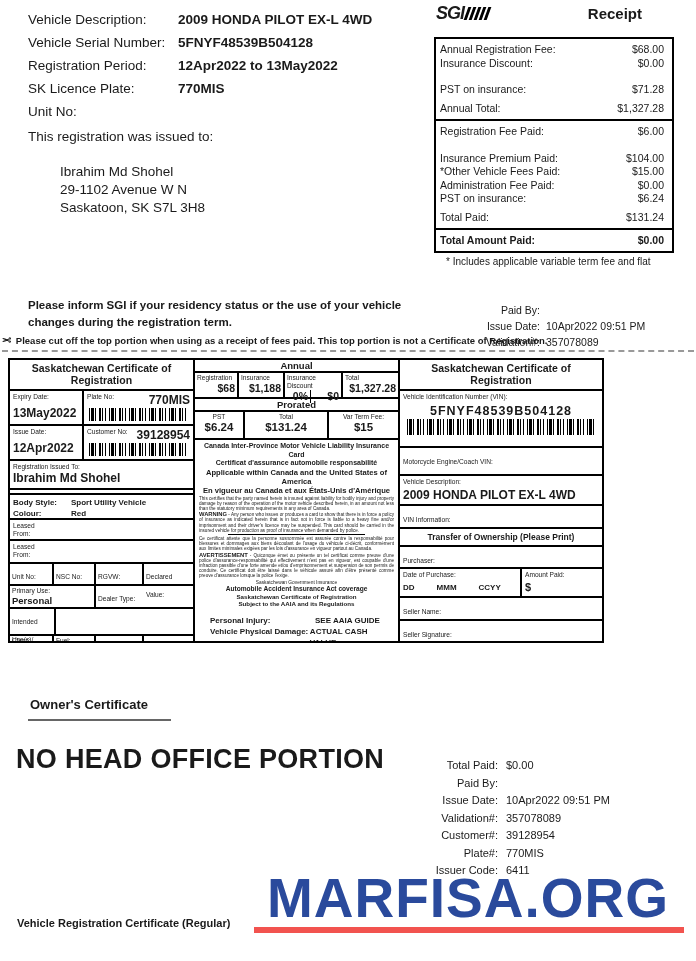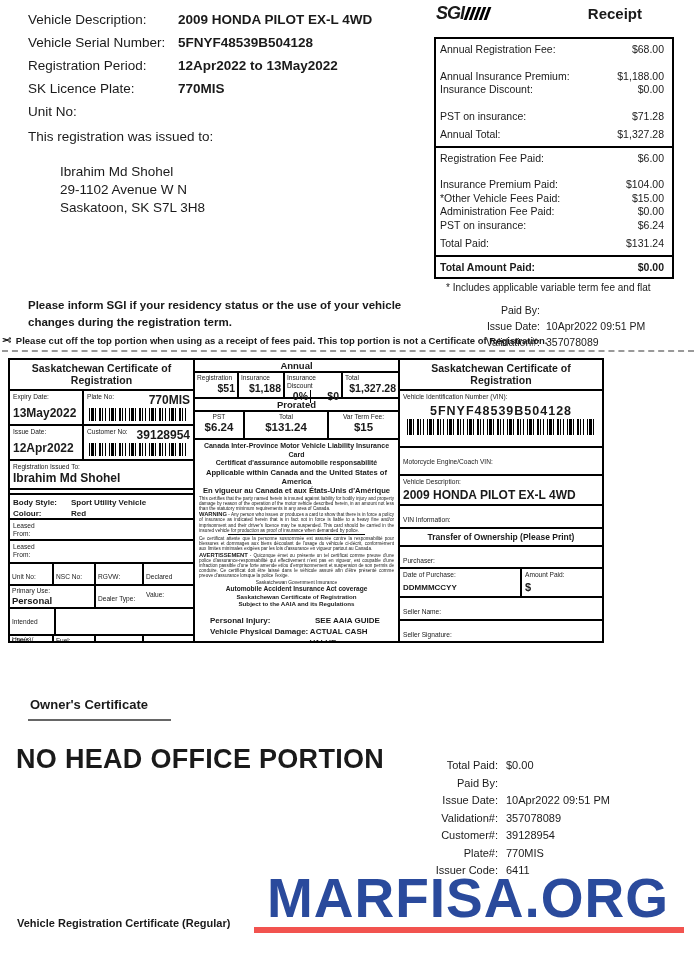--- a/index.html
+++ b/index.html
@@ -83,21 +83,21 @@
   .cov-2 { font-size:6.2px; font-weight:600; line-height:7px; }
   .pairs { padding:8px 6px;margin-left:9px; }
   .pair { display:flex; font-size:8px; line-height:11px; font-weight:600; }
   .pair .pl2 { width:105px; }
   .pair .pv2 { font-weight:bold; }
 
   
   .vin-value { font-size:12.5px; font-weight:bold; text-align:center; letter-spacing:1px; margin:3px 0 1px; }
   .rc-barcode { height:16px; margin:1px 4px 3px; }
   .transfer-head { font-size:8.5px; font-weight:bold; text-align:center; padding:3px 0; border-bottom:2px solid #000; }
-  .dop-codes { display:flex; font-size:8px; font-weight:600; margin-top:4px; }
+  .dop-codes { display:flex; gap:22px; font-size:8px; font-weight:600; margin-top:4px; }
   .dollar { font-size:11px; font-weight:bold; margin-top:2px; }
 
   
   .owners-cert { position:absolute; left:30px; top:697px; font-size:13px; font-weight:bold; }
   .owners-underline { position:absolute; left:28px; top:719px; width:143px; border-top:2px solid #666; }
   .no-head { position:absolute; left:16px; top:744px; font-size:27px; font-weight:bold; letter-spacing:0.3px; }
   .totals { position:absolute; left:336px; top:757px; font-size:11px; line-height:17.5px; }
   .t-row { display:flex; }
   .t-label { width:162px; text-align:right; }
   .t-value { padding-left:8px; }
@@ -151,24 +151,20 @@
           <i></i>
         </span>
     </span>
     <span class="receipt-title">Receipt</span>
   </div>
   <div class="receipt-box">
     <div class="r-row">
       <span class="r-label">Annual Registration Fee:</span>
       <span class="r-value">$68.00</span>
     </div>
-    <div class="r-row g13">
-      <span class="r-label">Annual Insurance Premium:</span>
-      <span class="r-value">$1,188.00</span>
-    </div>
     <div class="r-row">
       <span class="r-label">Insurance Discount:</span>
       <span class="r-value">$0.00</span>
     </div>
     <div class="r-row g13">
       <span class="r-label">PST on insurance:</span>
       <span class="r-value">$71.28</span>
     </div>
     <div class="r-row g5">
       <span class="r-label">Annual Total:</span>
@@ -310,21 +306,21 @@
       <div class="br tiny-cell" style="width:48px"></div>
       <div class="tiny-cell flex1"></div>
     </div>
   </div>
 
   <div class="col col-mid">
     <div class="m-head">Annual</div>
     <div class="m-vals" style="height:26px">
       <div class="br m-cell" style="width:44px">
         <div class="c-label">Registration</div>
-        <div class="m-val">$51</div>
+        <div class="m-val">$68</div>
       </div>
       <div class="br m-cell" style="width:46px">
         <div class="c-label">Insurance</div>
         <div class="m-val">$1,188</div>
       </div>
       <div class="br m-cell" style="width:58px">
         <div class="c-label">Insurance Discount</div>
         <div style="display:flex">
           <span class="m-val" style="width:24px;border-right:1.5px solid #000;padding-right:2px">0%</span>
           <span class="m-val flex1">$0</span>

